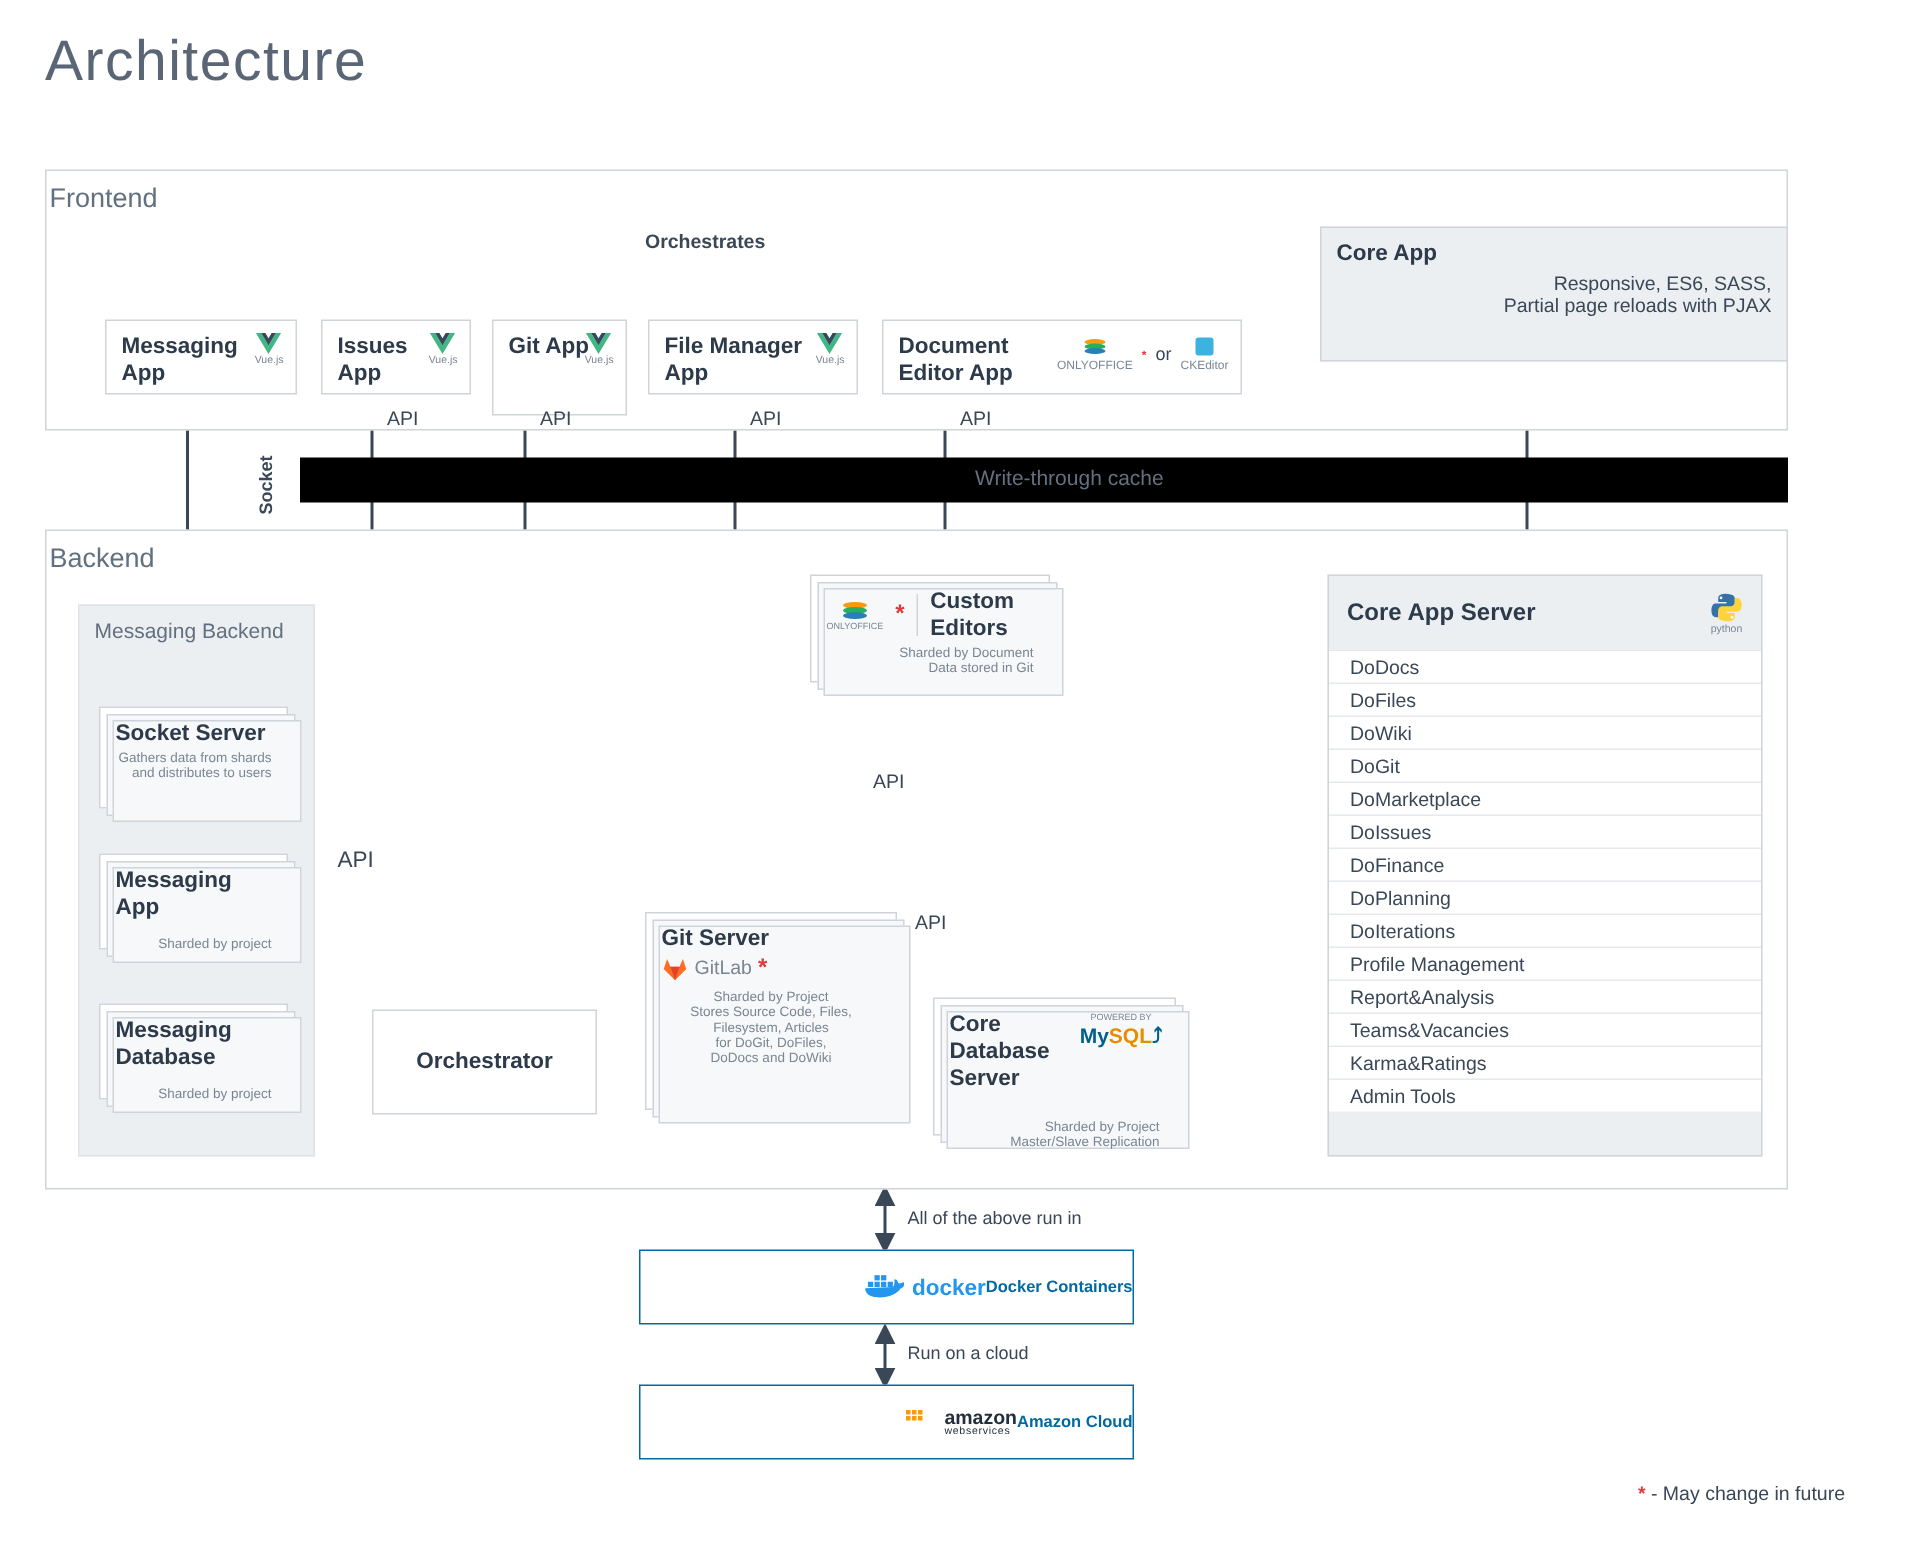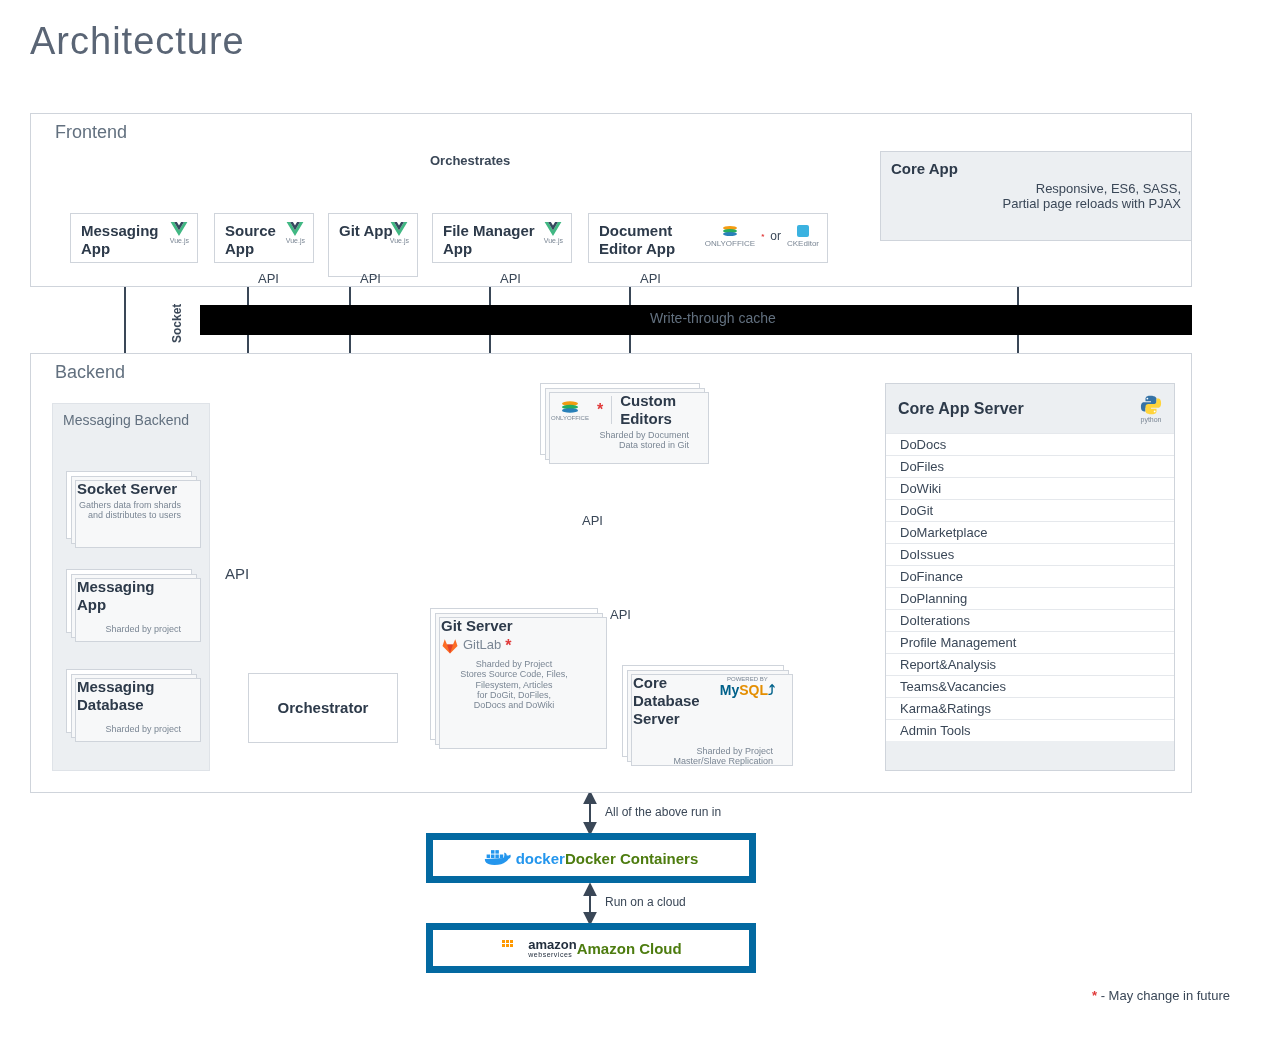--- a/index.html
+++ b/index.html
@@ -2,42 +2,42 @@
 <html><head>
 <meta charset="utf-8">
 <style>
 * { margin: 0; padding: 0; box-sizing: border-box; }
 body { font-family: -apple-system, BlinkMacSystemFont, 'Segoe UI', Helvetica, Arial, sans-serif; background: #fff; color: #3a4757; width: 1280px; padding: 20px 30px; }
 .page-title { font-size: 38px; font-weight: 300; color: #5a6575; letter-spacing: 1px; margin-bottom: 50px; }
 .diagram { position: relative; width: 1220px; height: 930px; }
 
 
 .region { position: absolute; border: 1px solid #cfd4db; background: #fff; }
-.region-title { position: absolute; top: 8px; left: 24px; font-size: 18px; color: #62707f; font-weight: 400; }
+.region-title { position: absolute; top: 8px; left: 2px; font-size: 18px; color: #62707f; font-weight: 400; }
 .appbox { position: absolute; border: 1px solid #cfd4db; background: #fff; padding: 8px 10px; }
 .appbox .name { font-size: 15px; font-weight: 700; color: #2d3a4a; line-height: 1.2; }
 .appbox .sub { font-size: 9px; color: #7a8694; line-height: 1.15; margin-top: 2px; text-align: right; }
 .vue-badge { position: absolute; top: 8px; right: 8px; display: flex; flex-direction: column; align-items: center; gap: 1px; }
 .vue-icon { width: 18px; height: 14px; }
 .vue-text { font-size: 7px; color: #7a8694; }
 .stacked::before, .stacked::after { content: ''; position: absolute; border: 1px solid #cfd4db; background: #f7f8f9; width: 100%; height: 100%; z-index: -1; }
 .stacked::before { top: 4px; left: 4px; }
 .stacked::after  { top: 8px; left: 8px; }
 .grey-fill { background: #eceff2; }
 
 .label { position: absolute; font-size: 13px; color: #3a4757; }
 .label.small { font-size: 12px; }
 .vlabel { transform: rotate(-90deg); transform-origin: left top; font-weight: 700; font-size: 12px; }
 
 
 .list-item { font-size: 13px; color: #3a4757; padding: 3px 0 3px 14px; border-top: 1px solid #e5e8ec; position: relative; }
 .list-item:first-child { border-top: none; }
 
-.footer { position: absolute; border: 7px solid #0369a1; background: #fff; display: flex; align-items: center; justify-content: center; }
-.footer .txt { font-size: 15px; font-weight: 700; color: #4d7c0f; }
+.footer { position: absolute; border: 1px solid #0369a1; background: #fff; display: flex; align-items: center; justify-content: flex-end; }
+.footer .txt { font-size: 11px; font-weight: 700; color: #0369a1; }
 
 .asterisk { color: #e03a3a; font-weight: 700; }
 .legend { position: absolute; font-size: 13px; color: #3a4757; }
 </style>
 </head>
 <body>
 
 <h1 class="page-title">Architecture</h1>
 
 <div class="diagram">
@@ -134,21 +134,21 @@
     <div class="vue-badge">
       <svg class="vue-icon" viewBox="0 0 24 20">
           <path d="M0 0 L12 20 L24 0 L19 0 L12 12 L5 0 Z" fill="#41b883"></path>
           <path d="M5 0 L12 12 L19 0 L15 0 L12 5 L9 0 Z" fill="#35495e"></path>
         </svg>
       <span class="vue-text">Vue.js</span>
     </div>
   </div>
 
   <div class="appbox" style="left:184px;top:100px;width:100px;height:50px">
-    <div class="name">Source App</div>
+    <div class="name">Issues App</div>
     <div class="vue-badge">
       <svg class="vue-icon" viewBox="0 0 24 20">
           <path d="M0 0 L12 20 L24 0 L19 0 L12 12 L5 0 Z" fill="#41b883"></path>
           <path d="M5 0 L12 12 L19 0 L15 0 L12 5 L9 0 Z" fill="#35495e"></path>
         </svg>
       <span class="vue-text">Vue.js</span>
     </div>
   </div>
 
   <div class="appbox" style="left:298px;top:100px;width:90px;height:64px">

